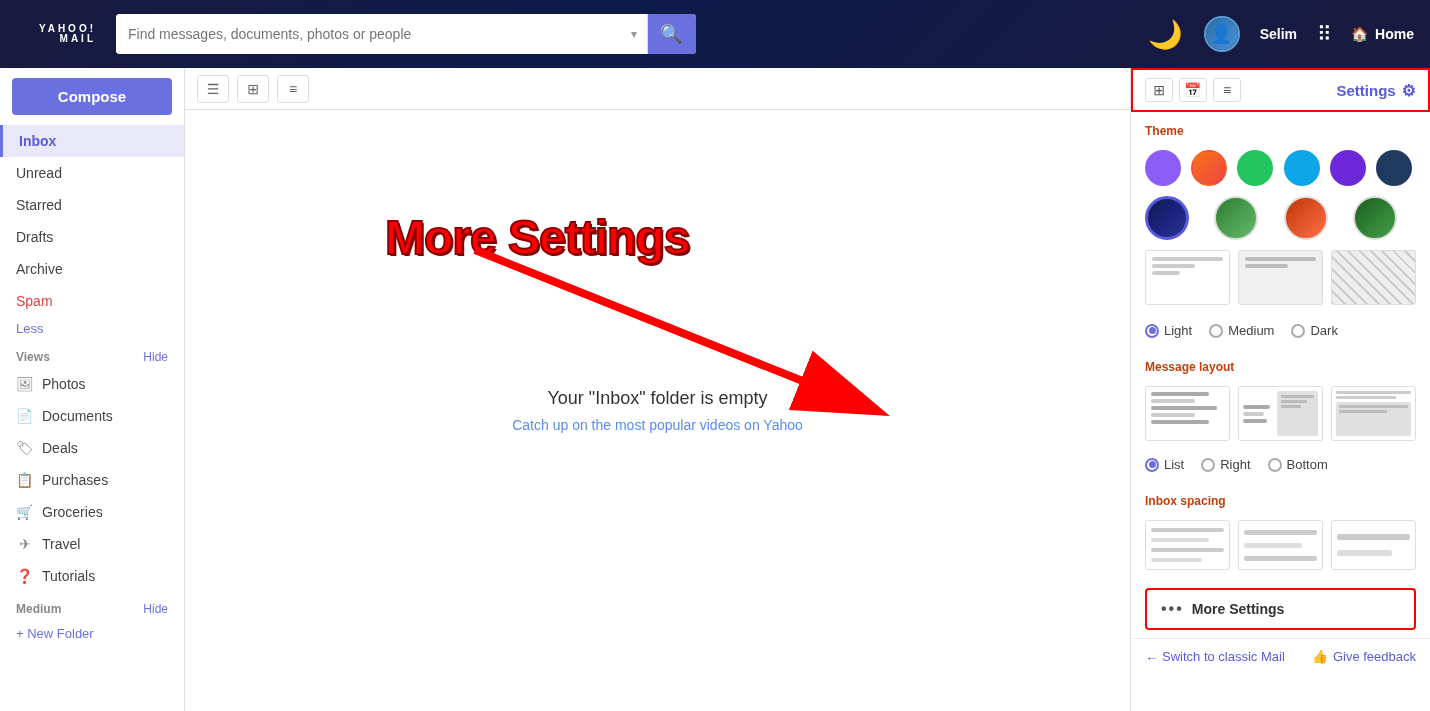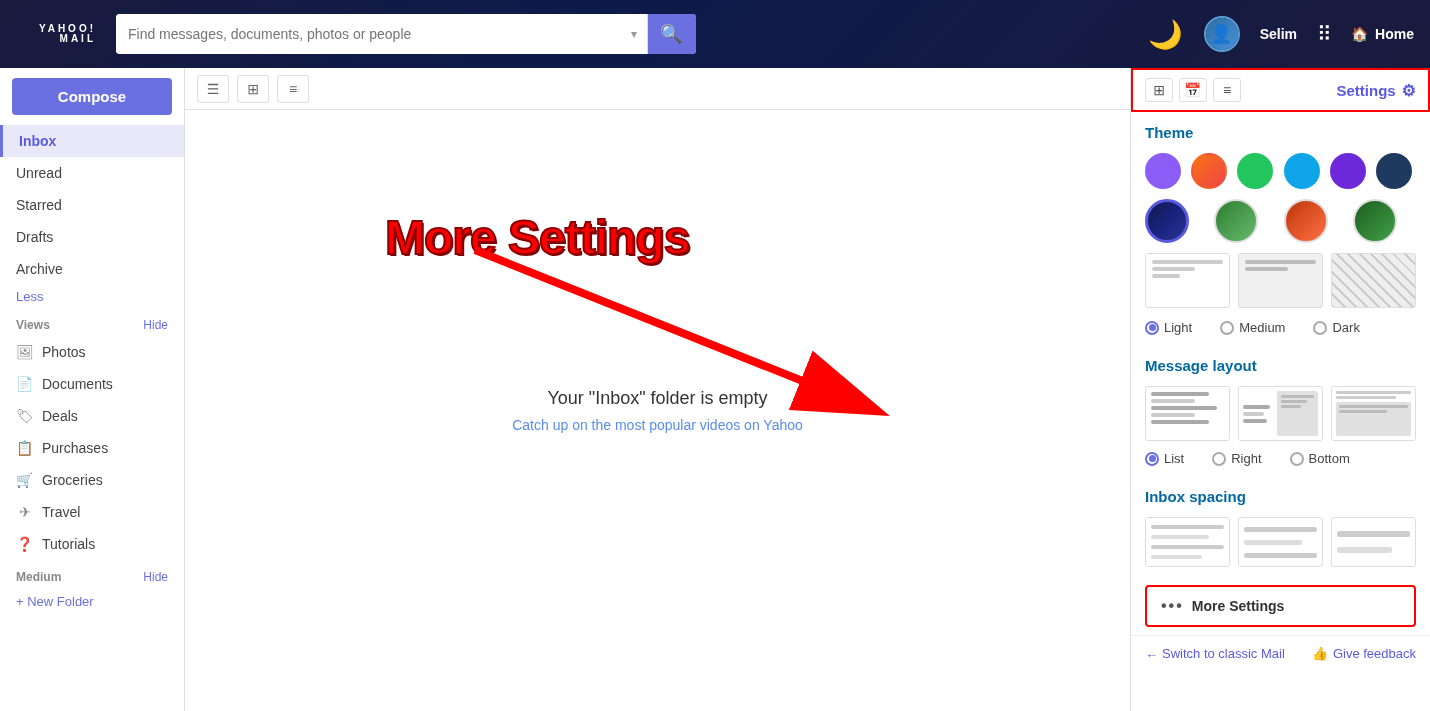--- a/index.html
+++ b/index.html
@@ -329,23 +329,23 @@
       align-items: center;
       justify-content: center;
       color: #555;
       cursor: pointer;
       font-size: 14px;
       border: 1px solid #ddd;
       border-radius: 3px;
     }
     .section-title {
       padding: 12px 14px 6px;
-      font-size: 15px;
+      font-size: 12px;
       font-weight: bold;
-      color: #0369a1;
+      color: #c2410c;
     }
 
     
     .theme-grid {
       display: grid;
       grid-template-columns: repeat(6, 1fr);
       gap: 6px;
       padding: 6px 14px 10px;
     }
     .theme-swatch {
@@ -414,21 +414,22 @@
       margin-bottom: 3px;
     }
     .preview-line.short { width: 60%; }
     .preview-line.shorter { width: 40%; }
 
     
     .radio-group {
       display: flex;
       align-items: center;
       padding: 2px 14px 10px;
-      gap: 28px;
+      gap: 17px;
+      margin-top: 6px;
     }
     .radio-option {
       display: flex;
       align-items: center;
       gap: 5px;
       font-size: 13px;
       color: #444;
       cursor: pointer;
     }
     .radio-circle {
@@ -587,20 +588,23 @@
     </div>
     <div class="sidebar-item">
       <span>Starred</span>
     </div>
     <div class="sidebar-item">
       <span>Drafts</span>
     </div>
     <div class="sidebar-item">
       <span>Archive</span>
     </div>
+    <div class="sidebar-item spam">
+      <span>Spam</span>
+    </div>
     <div class="less-link">Less</div>
 
     <div class="sidebar-section">
       <span>Views</span>
       <span class="hide-link">Hide</span>
     </div>
 
     <div class="sidebar-item">
       <span class="sidebar-item-icon">🖼</span>
       <span>Photos</span>

